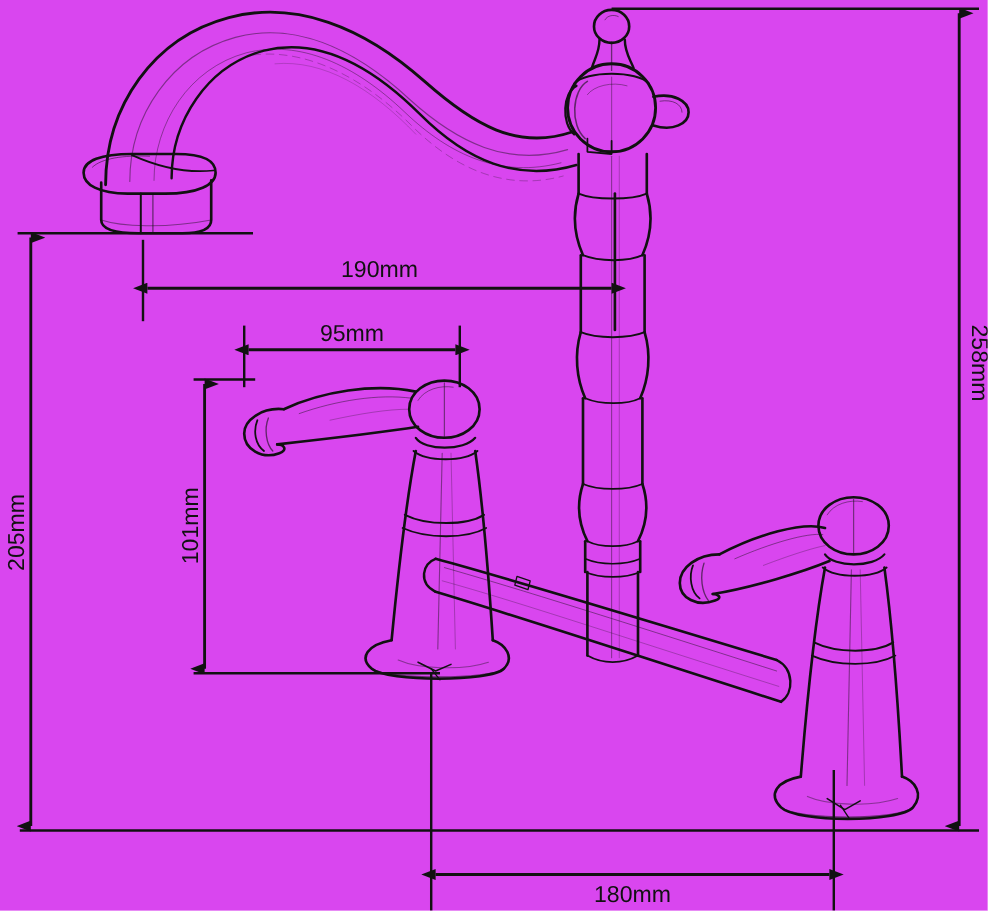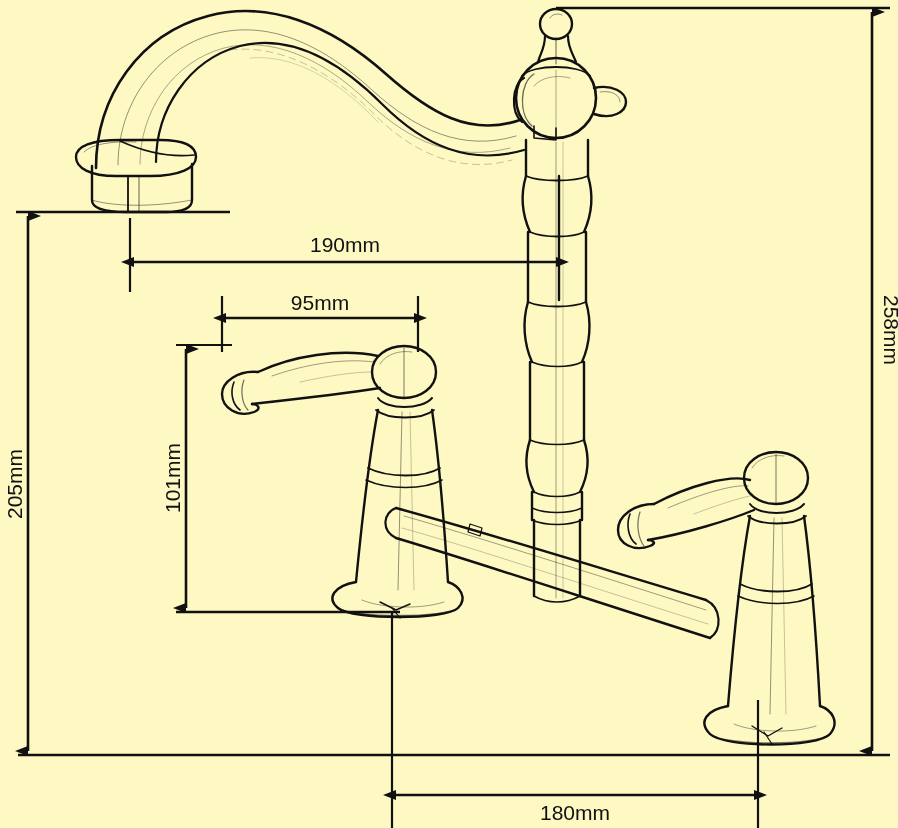--- a/index.html
+++ b/index.html
@@ -8,21 +8,21 @@
     padding: 0;
     background: #ffffff;
   }
   body {
     font-family: "Liberation Sans", sans-serif;
   }
   #canvas {
     position: relative;
     width: 898px;
     height: 828px;
-    background: #fef9c3;
+    background: #d946ef;
     overflow: hidden;
   }
   #canvas svg {
     display: block;
     position: absolute;
     top: 0;
     left: 0;
   }
   .dim-label {
     font-family: "Liberation Sans", sans-serif;

